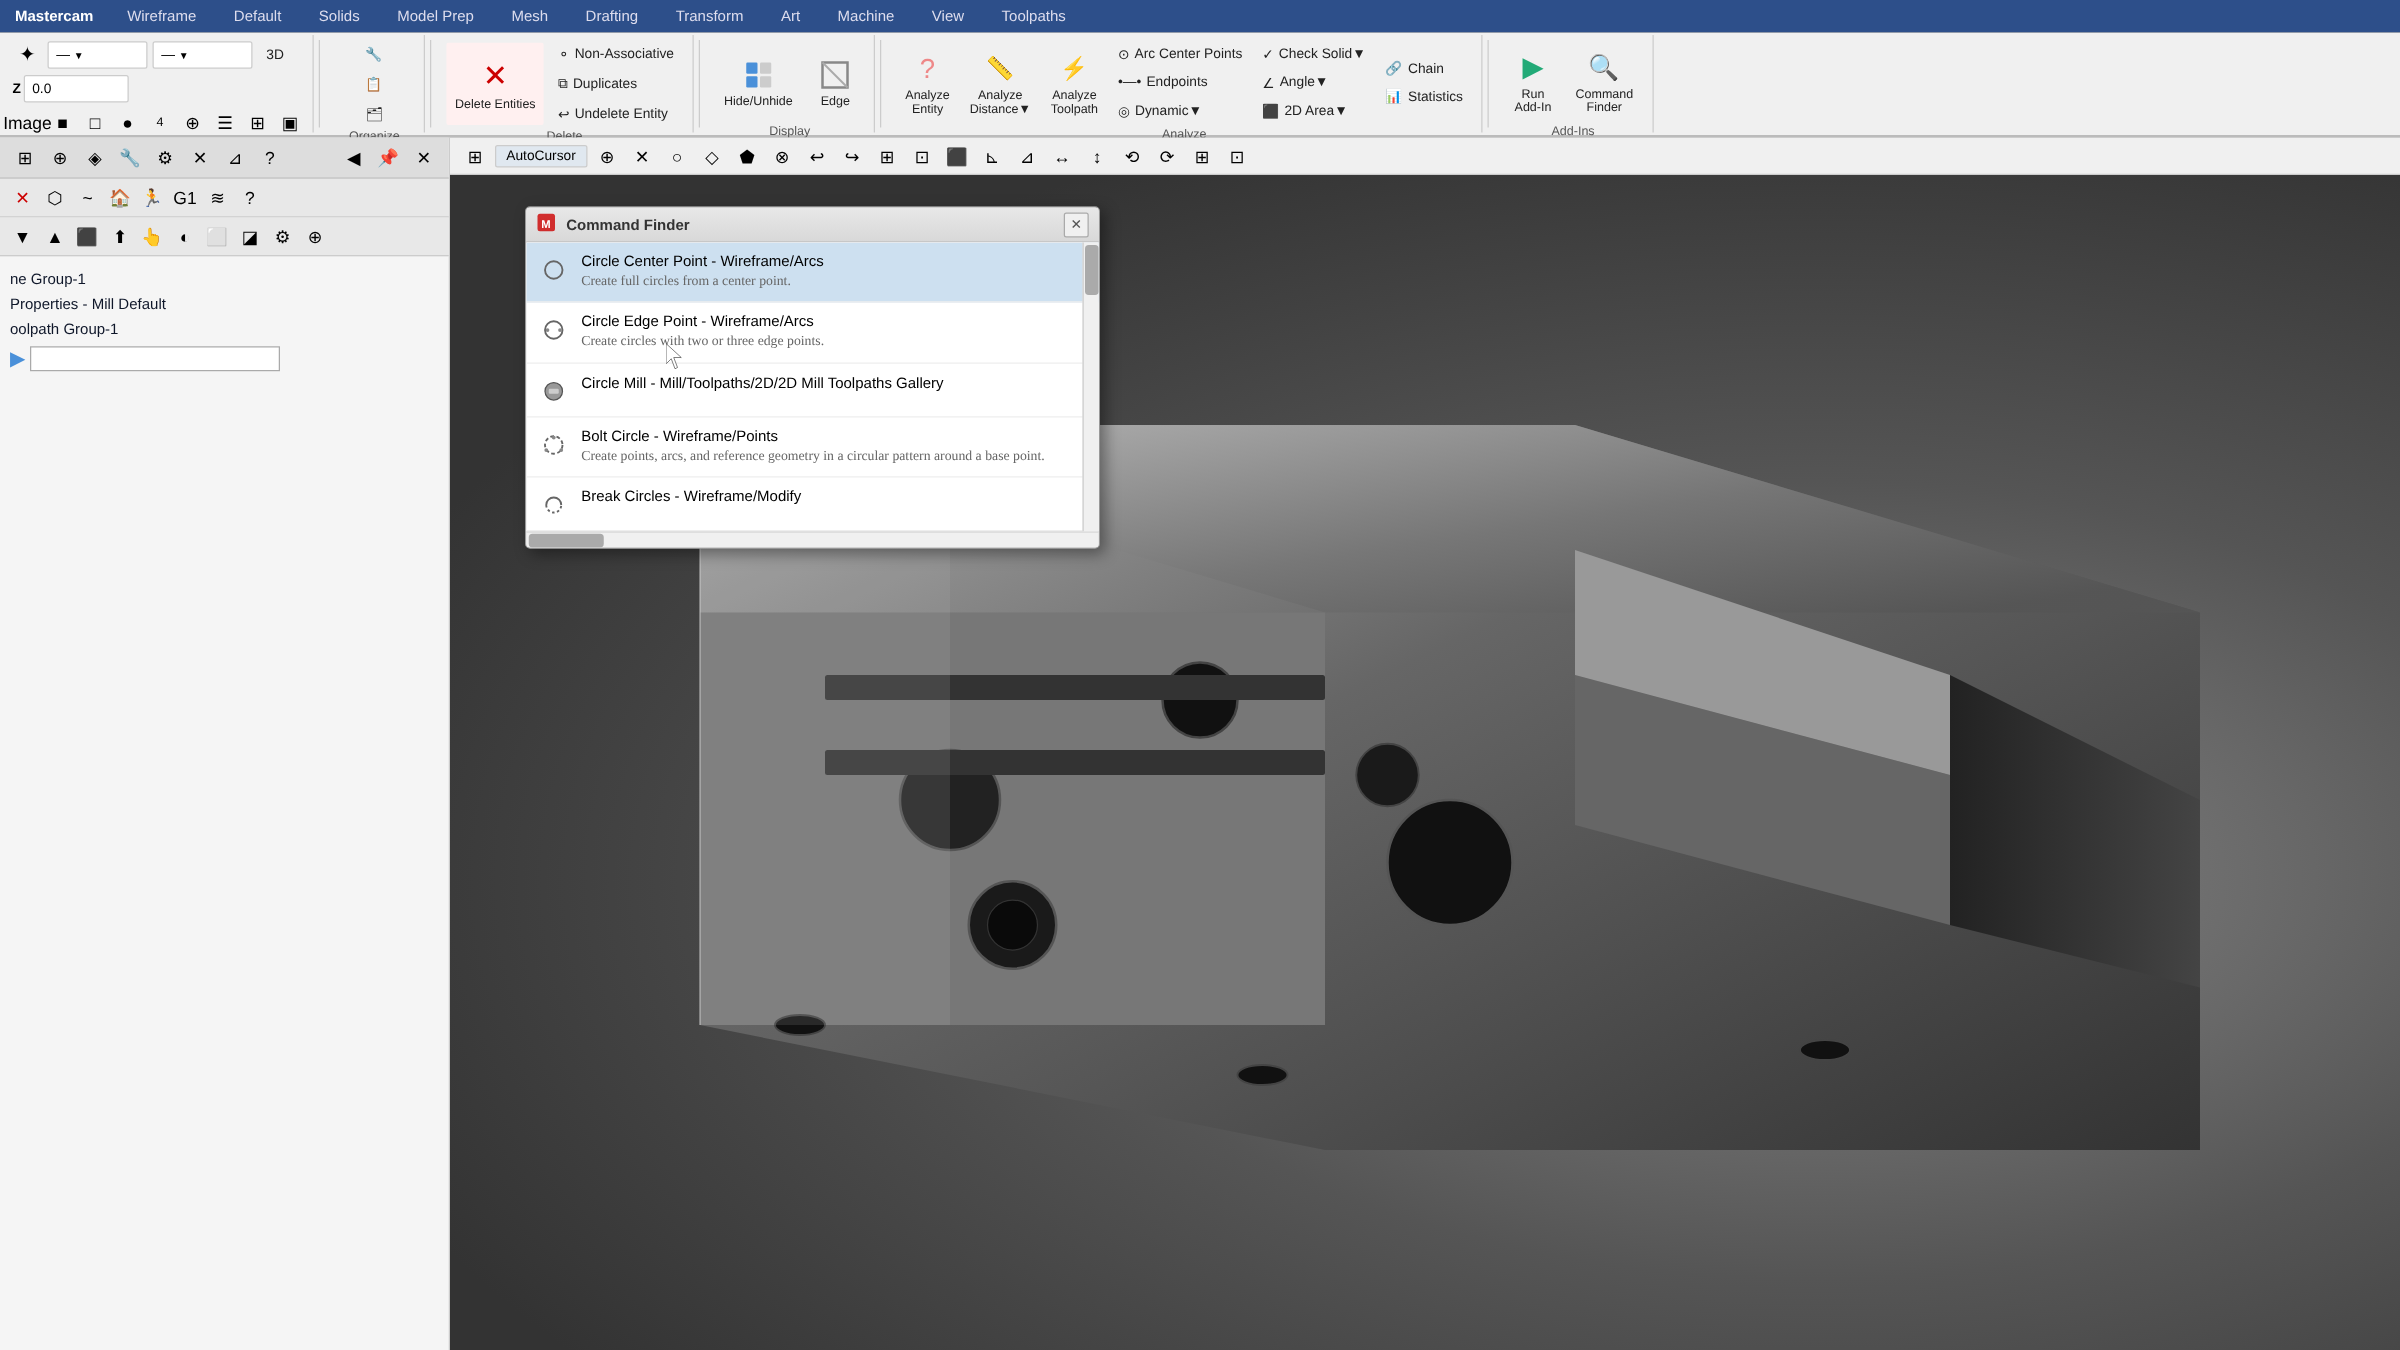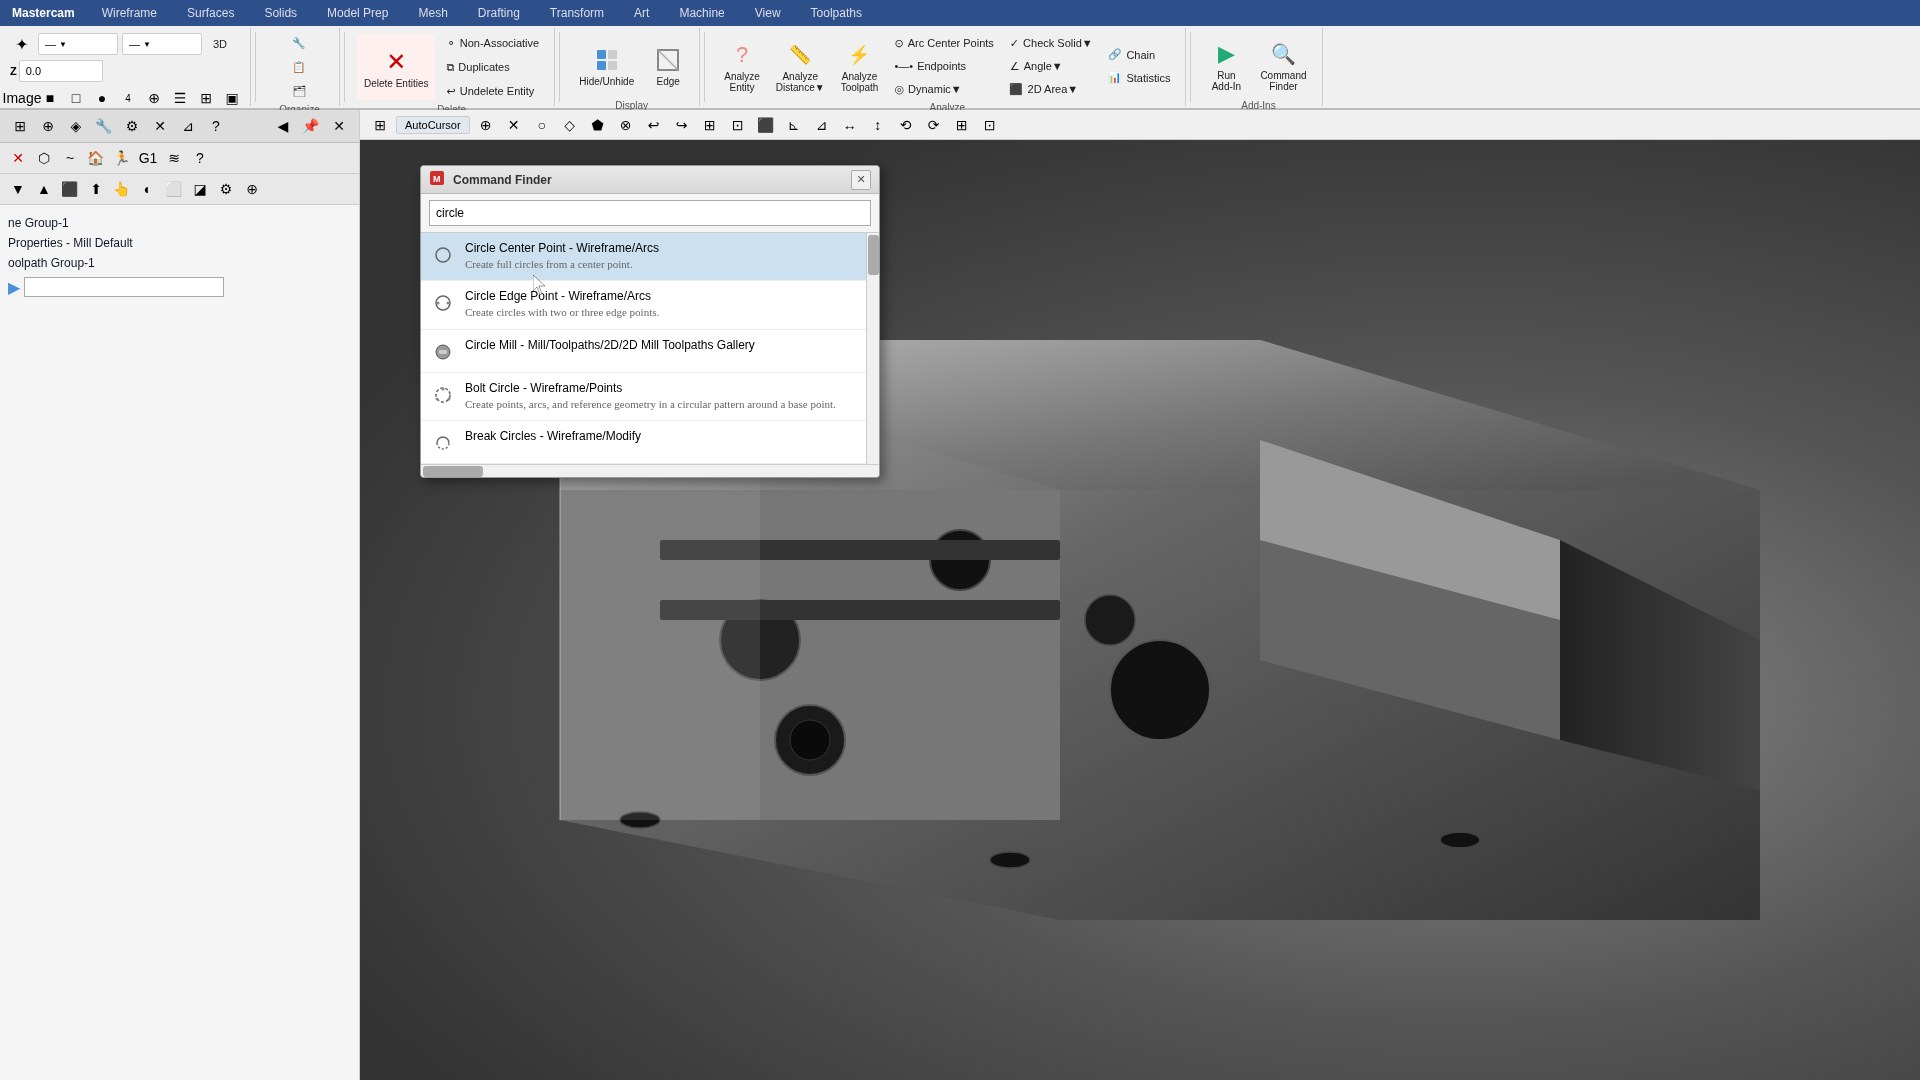--- a/index.html
+++ b/index.html
@@ -318,21 +318,21 @@
       border: 1px solid transparent;
     }
   </style>
 </head>
 <body>
 
 <div class="ribbon-top">
   <span class="ribbon-app-title">Mastercam</span>
   <div class="ribbon-tab-bar">
     <div class="ribbon-tab-item">Wireframe</div>
-    <div class="ribbon-tab-item">Surfaces</div>
+    <div class="ribbon-tab-item">Default</div>
     <div class="ribbon-tab-item">Solids</div>
     <div class="ribbon-tab-item">Model Prep</div>
     <div class="ribbon-tab-item">Mesh</div>
     <div class="ribbon-tab-item">Drafting</div>
     <div class="ribbon-tab-item">Transform</div>
     <div class="ribbon-tab-item">Art</div>
     <div class="ribbon-tab-item">Machine</div>
     <div class="ribbon-tab-item">View</div>
     <div class="ribbon-tab-item">Toolpaths</div>
   </div>
@@ -671,23 +671,20 @@
       <span class="dialog-title-icon">
         <svg width="16" height="16" viewBox="0 0 16 16">
           <rect x="1" y="1" width="14" height="14" rx="2" fill="#c00" opacity="0.8"></rect>
           <text x="4" y="12" fill="white" font-size="9" font-weight="bold">M</text>
         </svg>
       </span>
       <span class="dialog-title-text">Command Finder</span>
       <div class="dialog-close-btn">✕</div>
     </div>
 
-    <div class="dialog-search">
-      <input type="text" value="circle" style="width: 100%; height: 26px; border: 1px solid rgb(170, 170, 170); padding: 0px 6px; font-size: 12px;">
-    </div>
 
     <div style="position:relative;">
       <div class="dialog-results">
 
         <div class="result-item" style="background:#cde0f0;">
           <div class="result-icon">
             <svg class="icon-circle" viewBox="0 0 18 18">
               <circle cx="9" cy="9" r="7" fill="none" stroke="#666" stroke-width="1.5"></circle>
             </svg>
           </div>

